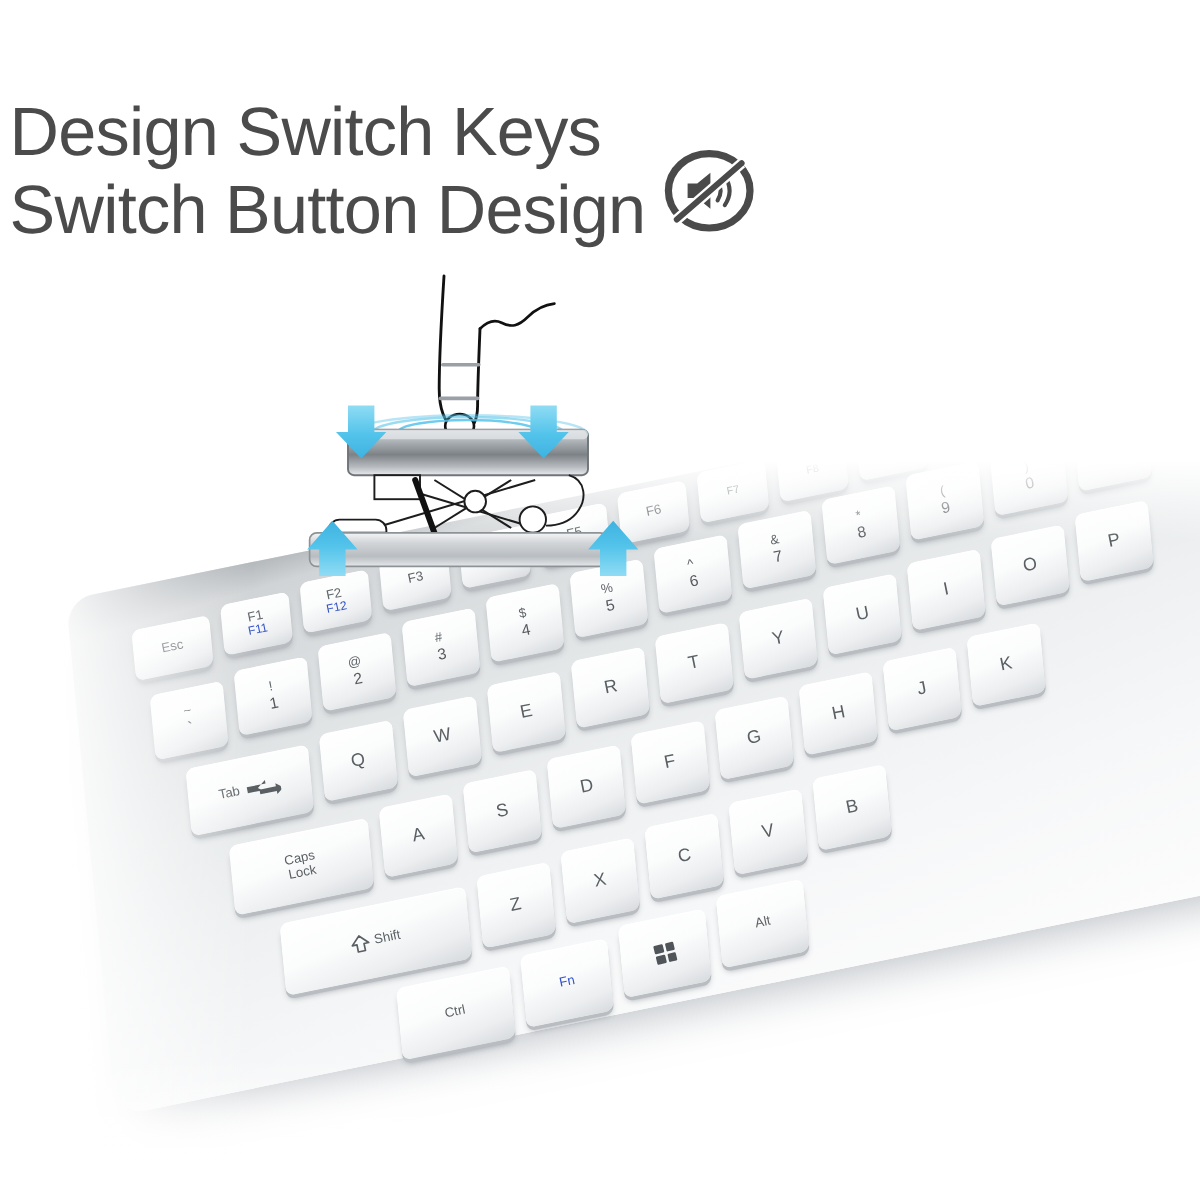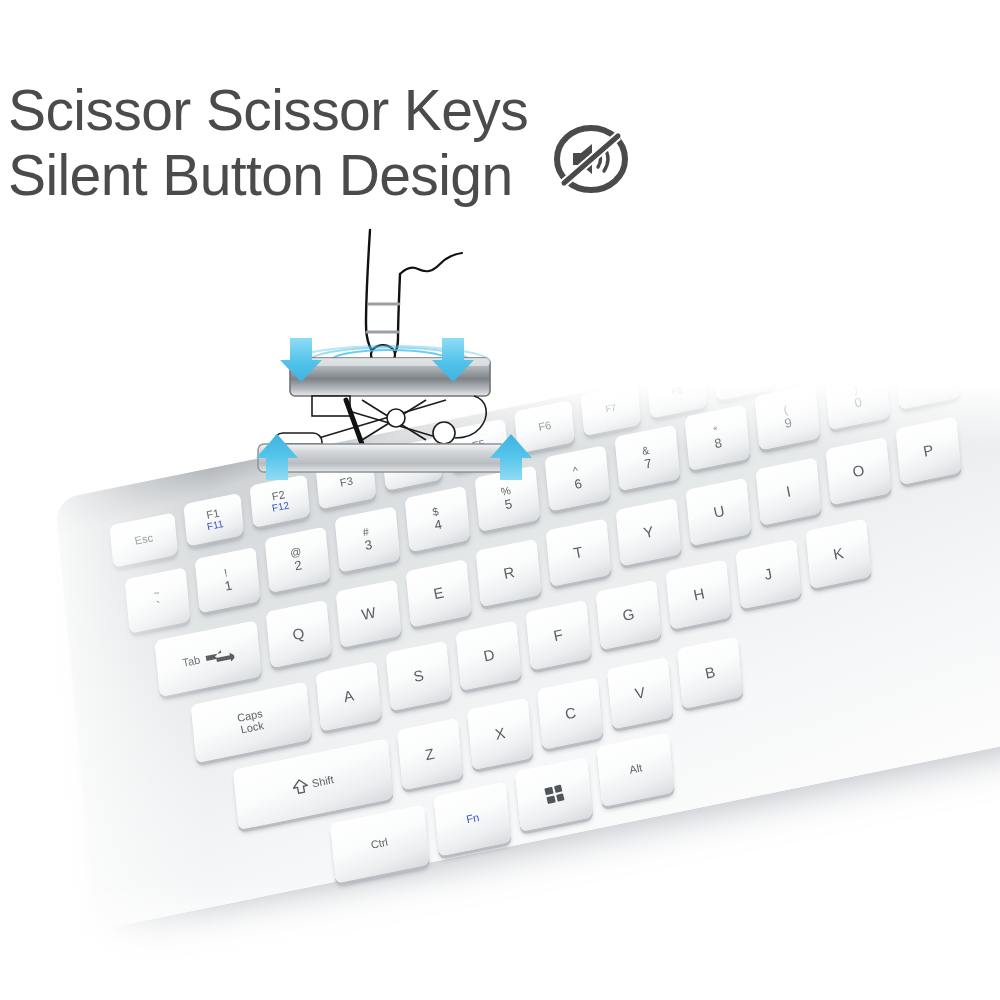--- a/index.html
+++ b/index.html
@@ -188,22 +188,22 @@
     background: linear-gradient(180deg, #ffffff 6%, rgba(255,255,255,0) 100%);
     z-index: 20; pointer-events: none;
   }
 </style>
 </head>
 <body>
 
 <div id="banner">
 
   <div class="headline-block">
-    <div class="headline-line">Scissor Scissor Keys</div>
-    <div class="headline-line">Silent Button Design</div>
+    <div class="headline-line">Design Switch Keys</div>
+    <div class="headline-line">Switch Button Design</div>
   </div>
 
   <svg class="mute-icon" viewBox="0 0 80 80">
     <ellipse cx="40" cy="40" rx="34" ry="31" fill="none" stroke="#4a4a4a" stroke-width="6"></ellipse>
     <g fill="#4a4a4a">
       <path d="M22 34 h8 l11-9 v30 l-11-9 h-8 z"></path>
     </g>
     <g fill="none" stroke="#4a4a4a" stroke-width="3.4" stroke-linecap="round">
       <path d="M47 32 q5 8 0 16"></path>
       <path d="M53 28 q8 12 0 24"></path>

